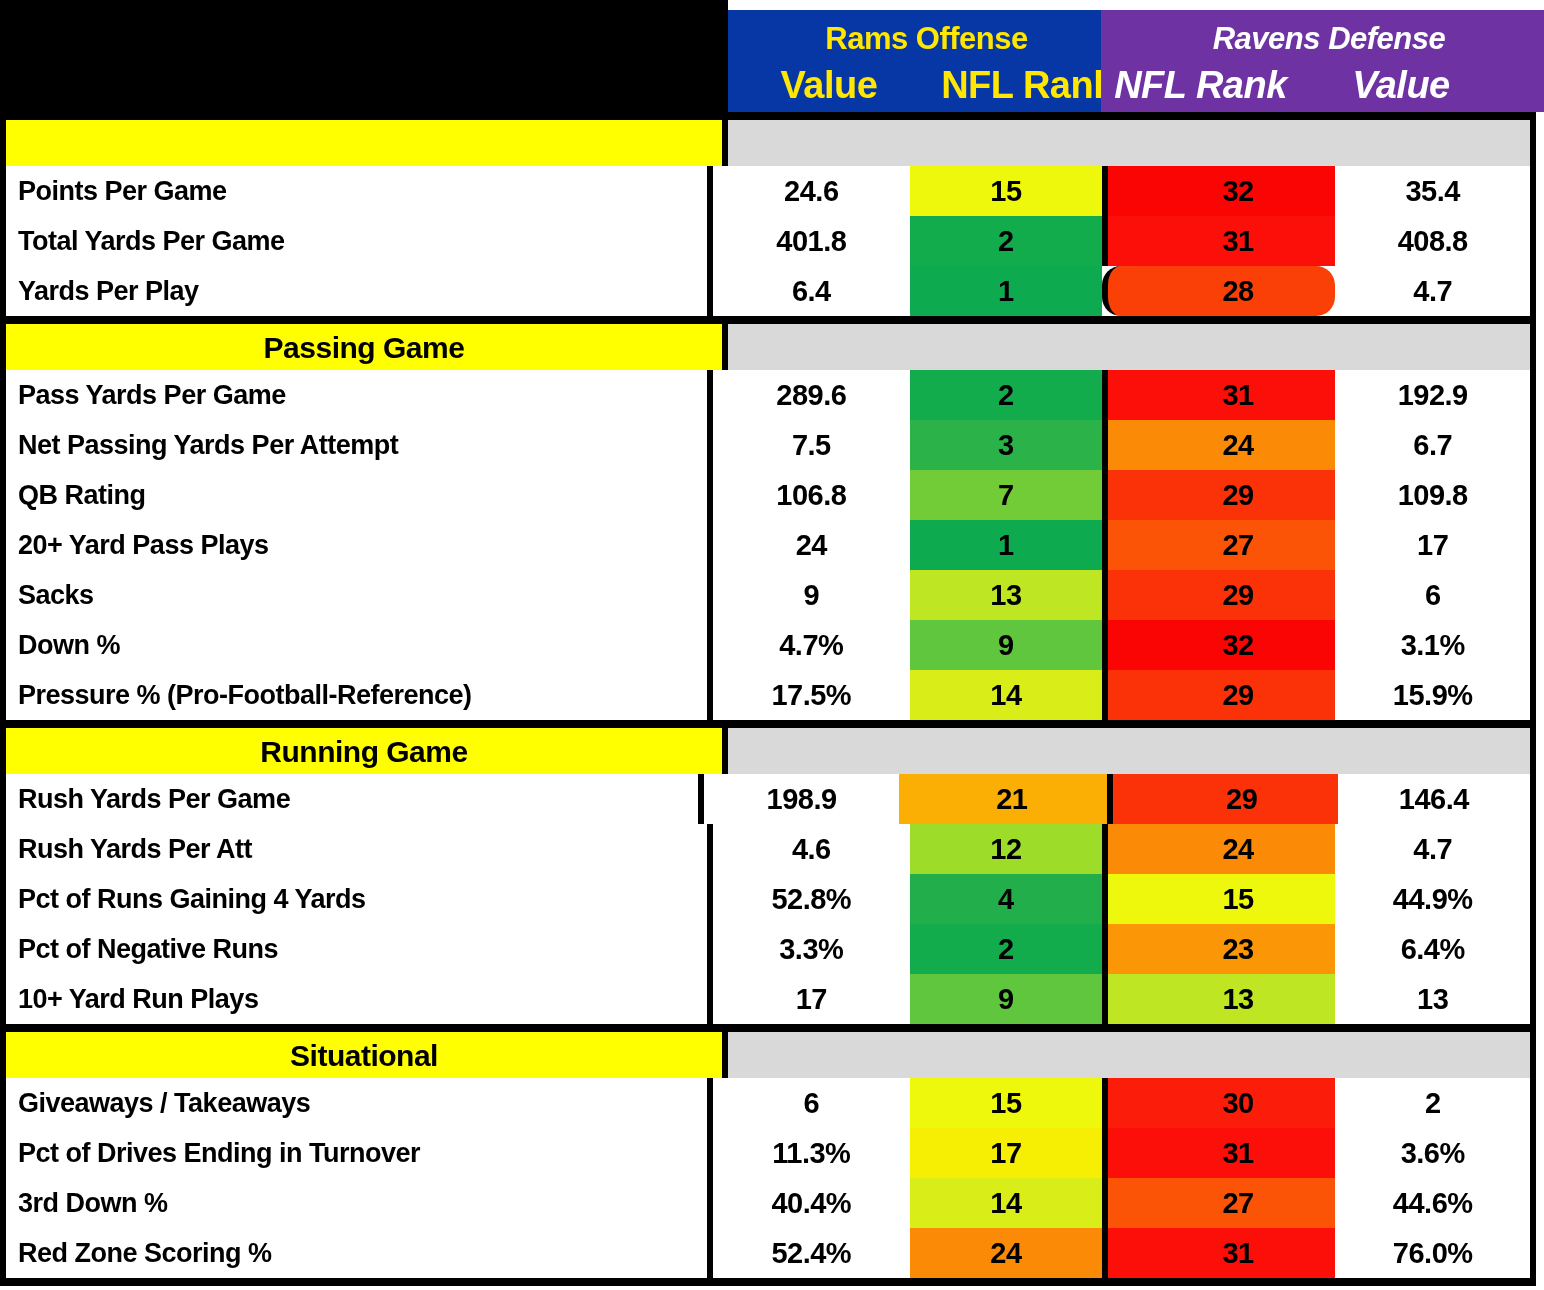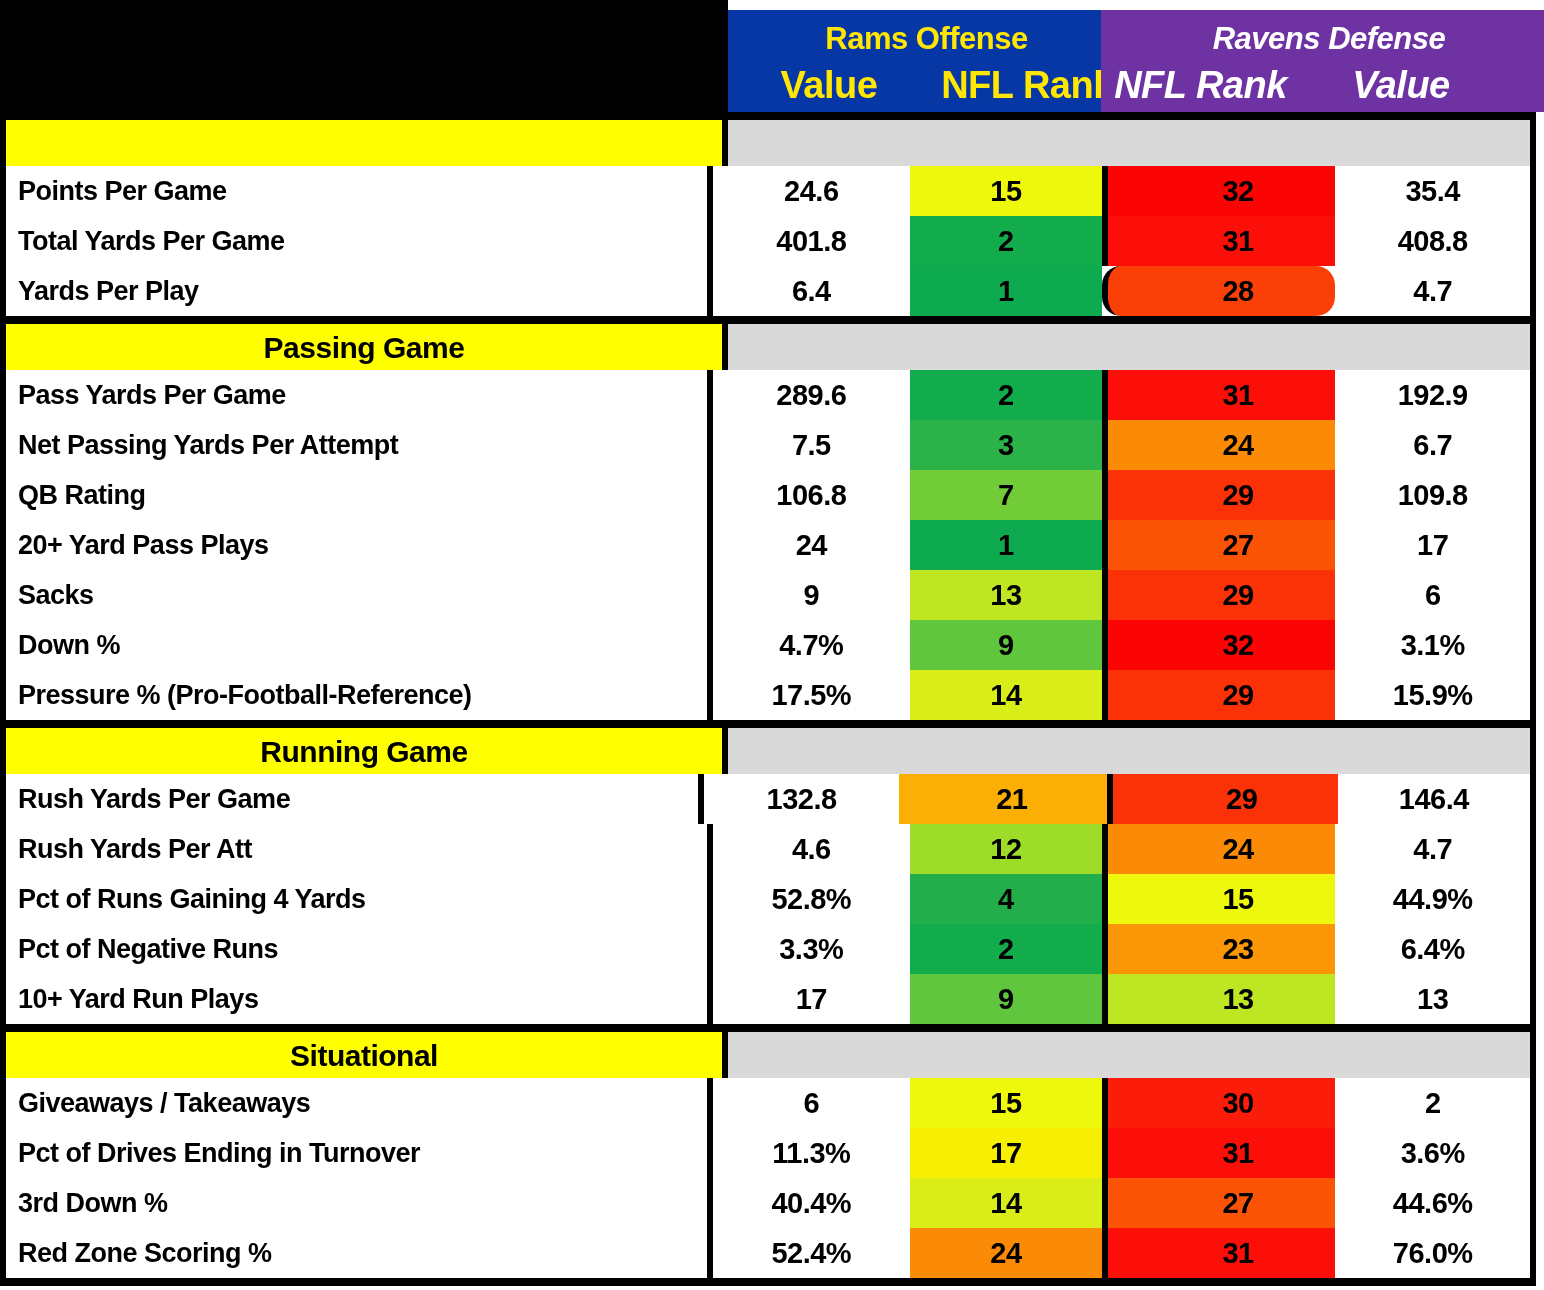--- a/index.html
+++ b/index.html
@@ -158,21 +158,21 @@
         <div class="c-rank-d" style="background: rgb(251, 50, 8);">29</div>
         <div class="c-val-d">15.9%</div>
       </div>
       <div class="divider"></div>
       <div class="section-row">
         <div class="section-label">Running Game</div>
         <div class="section-rest"></div>
       </div>
       <div class="data-row">
         <div class="c-label">Rush Yards Per Game</div>
-        <div class="c-val">132.8</div>
+        <div class="c-val">198.9</div>
         <div class="c-rank-o" style="background: rgb(251, 174, 4); padding-left: 18px;">21</div>
         <div class="c-rank-d" style="background: rgb(251, 50, 8);">29</div>
         <div class="c-val-d">146.4</div>
       </div>
       <div class="data-row">
         <div class="c-label">Rush Yards Per Att</div>
         <div class="c-val">4.6</div>
         <div class="c-rank-o" style="background: rgb(158, 220, 42);">12</div>
         <div class="c-rank-d" style="background: rgb(251, 139, 6);">24</div>
         <div class="c-val-d">4.7</div>

